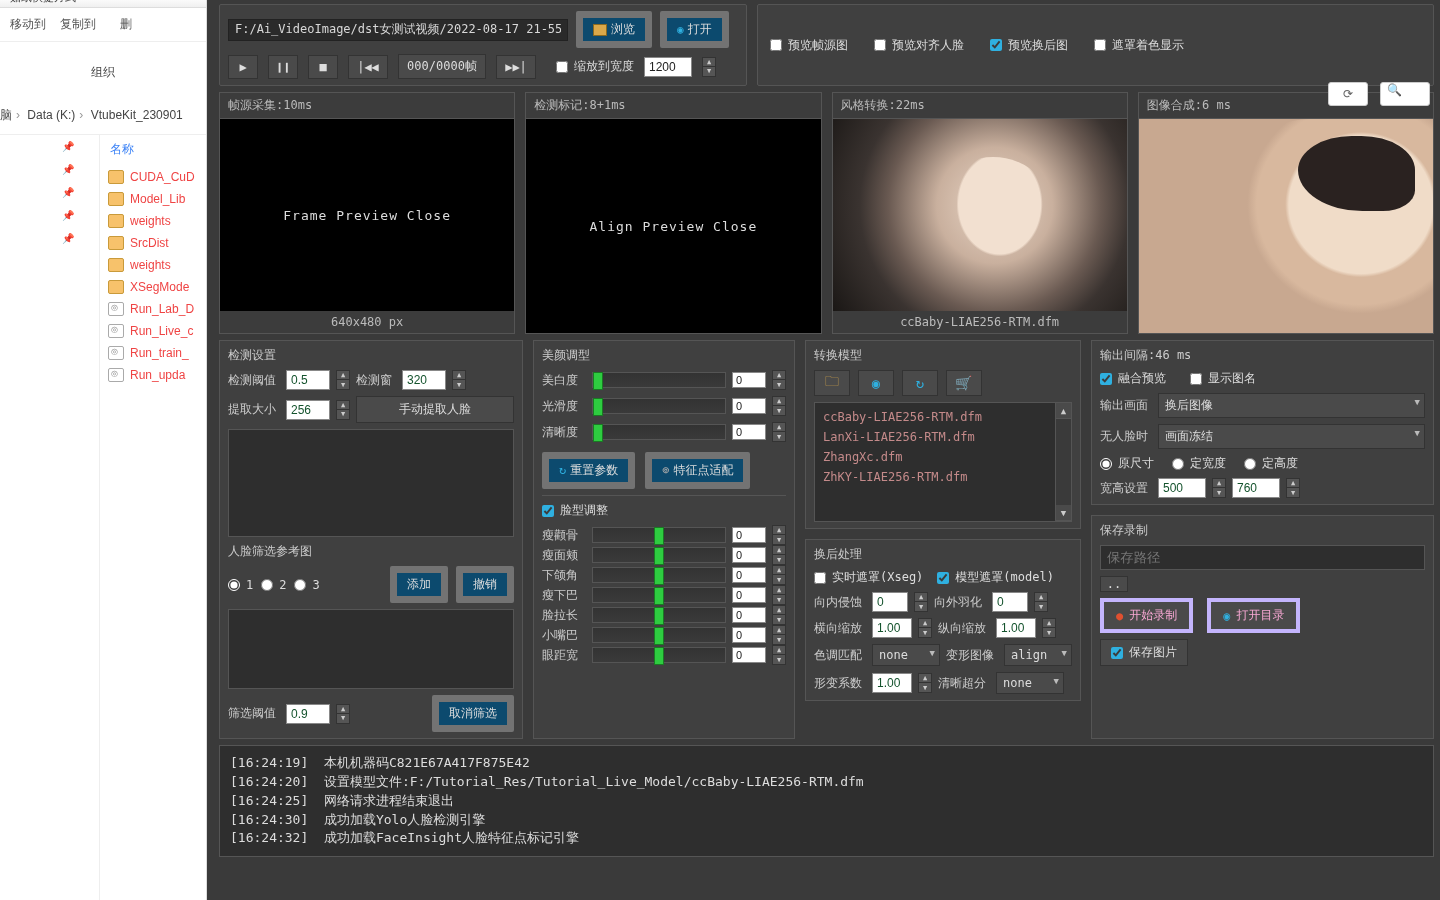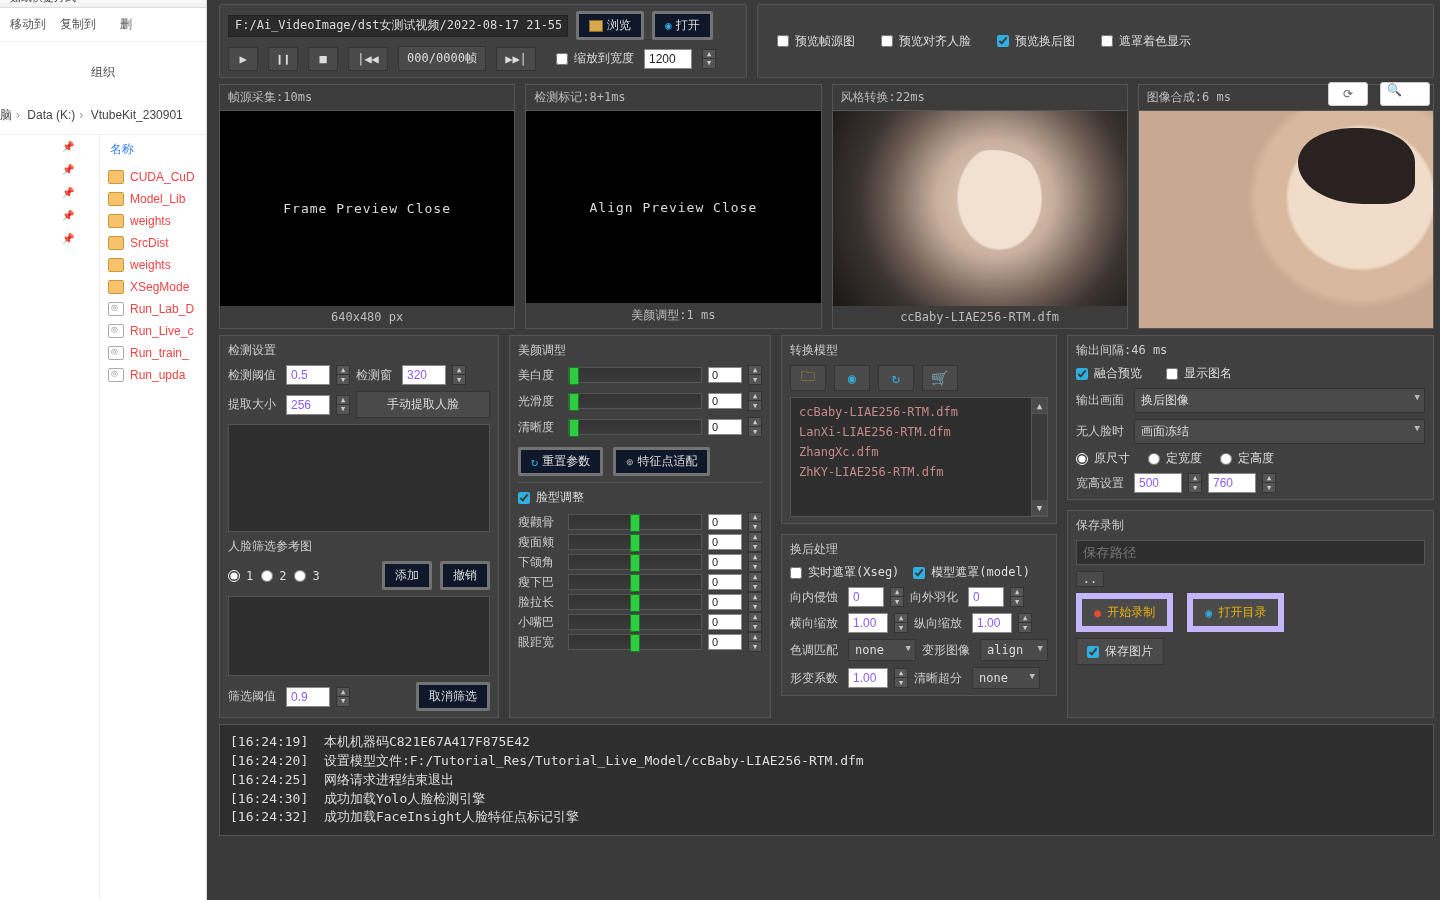--- a/index.html
+++ b/index.html
@@ -22,24 +22,24 @@
 .crumbs { font-size:12px;color:#444; padding: 16px 4px 10px 0; border-bottom:1px solid #eee; }
 .crumbs span.sep{ color:#999; margin:0 4px;}
 .refresh-zone { position:absolute; top:82px; right:10px; display:flex; gap:12px; align-items:center;}
 .refresh-btn { width:40px;height:24px;border:1px solid #ccc;background:#fff;border-radius:3px;display:flex;align-items:center;justify-content:center;color:#666;}
 .search { width:50px;height:24px;border:1px solid #ccc;background:#fff;border-radius:3px;padding:0 6px;color:#888;}
 
 .dark-app { flex:1; background:#3a3a3a; color:#ccc; padding: 0 0 0 6px; font-family: "SimSun","NSimSun",monospace; font-size:12px; position:relative;}
 .topbar { display:flex; gap:10px; padding:4px 6px 6px 6px;}
 .panel { background:#404040; border:1px solid #555; border-radius:2px; padding:6px 8px; }
 .path-panel { flex: 0 0 528px; }
-.preview-panel { flex:1; display:flex; align-items:center; gap:26px; padding:10px 19px;}
+.preview-panel { flex:1; display:flex; align-items:center; gap:26px; padding:10px 12px;}
 .pathrow { display:flex; align-items:center; gap:8px; margin-bottom:6px;}
 .path-input { background:#2a2a2a; border:1px solid #222; color:#d8d8d8; padding:3px 6px; width:340px; font-family: inherit; font-size:12px;}
-.btn { background:#0f172a; border:3px solid #737373; color:#ddd; padding:3px 10px; cursor:pointer; display:inline-flex; align-items:center; gap:4px; border-radius:2px; font-size:12px;}
+.btn { background:#0c4a6e; border:7px solid #737373; color:#ddd; padding:3px 10px; cursor:pointer; display:inline-flex; align-items:center; gap:4px; border-radius:2px; font-size:12px;font-family:Liberation Mono, monospace;}
 .btn.browse::before{content:"";display:inline-block;width:12px;height:10px;background:#d9a84a;border:1px solid #8a6a20;}
 .btn.open::before{content:"◉";color:#2fb0e0;font-size:11px;}
 .playrow { display:flex; align-items:center; gap:10px;}
 .iconbtn { width:30px;height:24px;background:#4a4a4a;border:1px solid #333;display:flex;align-items:center;justify-content:center;color:#ddd;cursor:pointer;}
 .frames { width:88px;text-align:center;color:#ddd;background:#4a4a4a;border:1px solid #333;padding:3px 0;}
 .check { display:flex; align-items:center; gap:6px; color:#ddd;}
 .check input { width:12px;height:12px; accent-color:#2fb0e0;}
 .numbox { background:#fff;color:#222;border:1px solid #888;width:48px;padding:2px 4px;font-size:12px;}
 .spinner { width:14px;display:inline-flex;flex-direction:column;border:1px solid #333;}
 .spinner span{height:9px;background:#555;border-bottom:1px solid #333;display:flex;align-items:center;justify-content:center;font-size:7px;color:#ccc;cursor:pointer;}
@@ -54,26 +54,26 @@
 
 
 .face-a { background: radial-gradient(circle at 55% 45%, #e8d5c5 0%, #c9b09e 30%, #6a5a52 55%, #3a3330 70%, #1a1715 100%); }
 .face-a::after{content:"";position:absolute;left:32%;top:20%;width:45%;height:70%;background:radial-gradient(ellipse at 55% 35%, #f2e0d0 0 40%, transparent 42%);border-radius:50% 50% 45% 45%;}
 .face-b { background: #c8a890; }
 .face-b::before{content:"";position:absolute;right:0;top:0;width:70%;height:100%;background:radial-gradient(ellipse at 65% 40%, #f0dcc8 0 38%, #d8b89e 40% 55%, transparent 60%);border-radius:40% 0 0 50%;}
 .face-b::after{content:"";position:absolute;right:6%;top:8%;width:40%;height:35%;background:#2a2220;border-radius:50% 50% 30% 60%;}
 
 .controls { display:flex; gap:10px; padding:6px;}
 .ccol { background:#404040;border:1px solid #555;padding:6px 8px;display:flex;flex-direction:column;gap:6px;}
-.ccol.c1{width:280px;justify-content:space-between;}
+.ccol.c1{width:304px;justify-content:space-between;}
 .ccol.c2{flex:0 0 262px;}
 .sect-title{color:#ccc;}
 .row { display:flex;align-items:center;gap:6px;}
 .lbl { color:#ccc;min-width:52px;}
-.txtbox { background:#fff;color:#8b5cf6;border:1px solid #888;width:44px;padding:2px 4px;font-size:12px;}
+.txtbox { background:#fff;color:#14532d;border:1px solid #888;width:44px;padding:2px 4px;font-size:12px;}
 .widebtn { background:#4a4a4a;border:1px solid #333;color:#ddd;padding:4px 12px;cursor:pointer;flex:1;text-align:center;}
 .darkarea { background:#2e2e2e;border:1px solid #555;flex:1;min-height:80px;}
 .radiorow { display:flex;gap:8px;align-items:center;}
 .radiorow input{accent-color:#fff;}
 
 
 .slider-wrap{display:flex;align-items:center;gap:6px;}
 .slabel{width:44px;color:#ccc;}
 .track{flex:1;height:16px;background:linear-gradient(#333,#3a3a3a);border:1px solid #555;position:relative;}
 .thumb{position:absolute;top:-1px;width:10px;height:18px;background:#2ecc40;border:1px solid #1a7a24;}
@@ -90,21 +90,21 @@
 .model-list{background:#2e2e2e;border:1px solid #555;height:120px;overflow:hidden;position:relative;padding:4px 0;}
 .model-list .item{padding:3px 8px;color:#c48a8a;font-family:monospace;font-size:12px;cursor:pointer;}
 .model-list .scrollbar{position:absolute;right:0;top:0;width:16px;height:100%;background:#4a4a4a;border-left:1px solid #555;display:flex;flex-direction:column;}
 .model-list .scrollbar span{flex:0 0 16px;display:flex;align-items:center;justify-content:center;font-size:9px;color:#ccc;border-bottom:1px solid #555;}
 .model-list .scrollbar .bar{flex:1;background:#3a3a3a;}
 
 .dropdown{background:#4a4a4a;border:1px solid #333;color:#ddd;padding:3px 18px 3px 6px;position:relative;min-width:68px;font-size:12px;}
 .dropdown::after{content:"▼";position:absolute;right:4px;top:3px;font-size:9px;color:#bbb;}
 .dropdown.wide{flex:1;}
 
-.record-btn{background:#4a4a4a;border:6px solid #c4b5fd;color:#eab308;padding:5px 12px;display:inline-flex;align-items:center;gap:6px;cursor:pointer;}
+.record-btn{background:#4a4a4a;border:4px solid #c4b5fd;color:#f9a8d4;padding:5px 12px;display:inline-flex;align-items:center;gap:6px;cursor:pointer;}
 .record-btn.red::before{content:"●";color:#e05030;}
 .record-btn.blue::before{content:"◉";color:#2fb0e0;}
 .path-save{display:flex;gap:6px;flex-direction:column;}
 .path-save input{flex:1;background:#2e2e2e;border:1px solid #555;color:#888;padding:4px 6px;}
 .path-save .dots{width:28px;background:#4a4a4a;border:1px solid #333;color:#ddd;display:flex;align-items:center;justify-content:center;cursor:pointer;}
 
 .log-panel{margin:0 6px 6px 6px;background:#2e2e2e;border:1px solid #555;padding:8px 10px;color:#ddd;font-family:"SimSun",monospace;font-size:13px;line-height:1.45;white-space:pre;}
 .split{display:flex;flex-direction:column;gap:10px;}
 .subpanel{border:1px solid #555;padding:6px 8px;background:#404040;display:flex;flex-direction:column;gap:6px;}
 hr.sep{border:none;border-top:1px solid #555;}
@@ -235,21 +235,20 @@
 
     <div class="vidrow">
       <div class="vcol">
         <div class="vtitle">帧源采集:10ms</div>
         <div class="vbody">Frame Preview Close</div>
         <div class="vfoot">640x480 px</div>
       </div>
       <div class="vcol">
         <div class="vtitle">检测标记:8+1ms</div>
         <div class="vbody">Align Preview Close</div>
-        <div class="vfoot">美颜调型:1 ms</div>
       </div>
       <div class="vcol">
         <div class="vtitle">风格转换:22ms</div>
         <div class="vbody">
             <div class="face-img face-a"></div>
           </div>
         <div class="vfoot">ccBaby-LIAE256-RTM.dfm</div>
       </div>
       <div class="vcol">
         <div class="vtitle">图像合成:6 ms</div>

